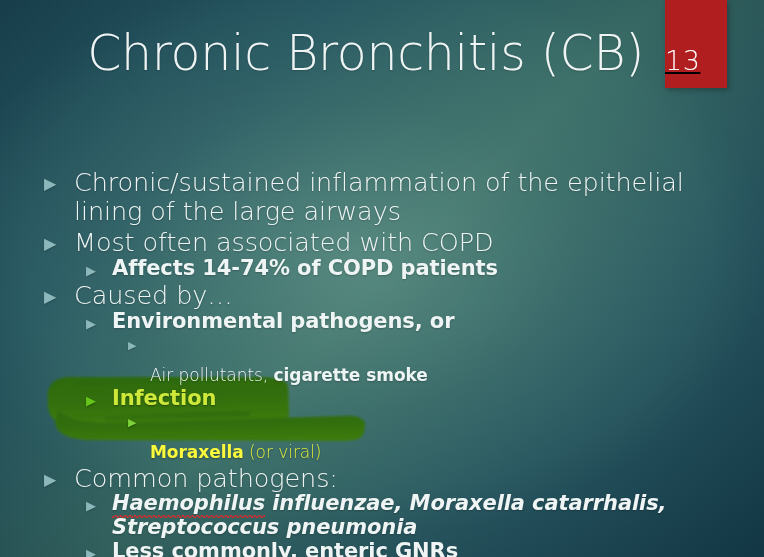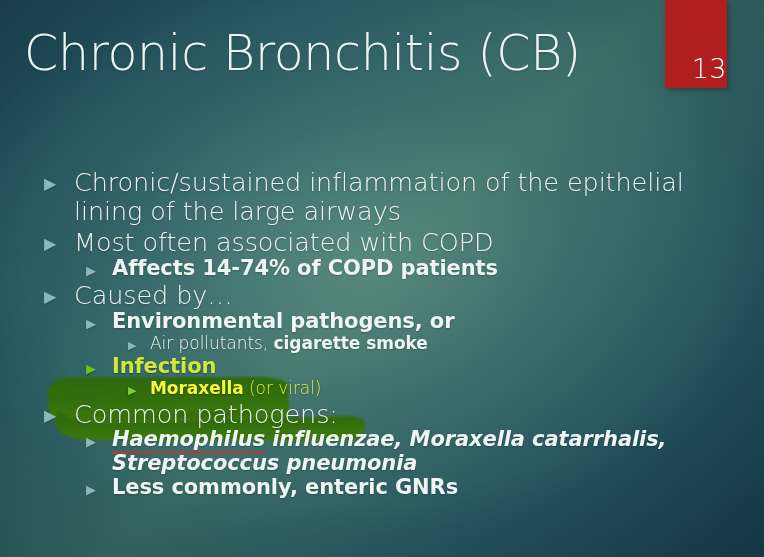--- a/index.html
+++ b/index.html
@@ -37,24 +37,25 @@
         rgba(0,0,0,0) 52%, rgba(8,34,44,0.40) 100%);
     pointer-events:none;
   }
 
   
   #page-badge {
     position:absolute;
     left:665px; top:0;
     width:62px; height:88px;
     background:#b01e20;
-    display:flex; align-items:flex-end; justify-content:flex-end;
-    padding-bottom:4px;
+    display:flex; align-items:flex-end; justify-content:flex-start;
+    padding-bottom:12px;
     z-index:6;
     box-shadow:2px 2px 5px rgba(0,0,0,0.28);
+    text-decoration:underline;
   }
   #page-badge span {
     color:#ffffff;
     font-size:27px;
     font-weight:300;
     letter-spacing:0.5px;
     font-family:"DejaVu Sans", sans-serif;
   }
 
   
@@ -64,20 +65,21 @@
     width:620px;
     color:#eef4f3;
     font-size:49px;
     font-weight:300;
     letter-spacing:-0.3px;
     line-height:1.05;
     font-family:"DejaVu Sans", sans-serif;
     white-space:nowrap;
     text-shadow:0 1px 2px rgba(0,0,0,0.18);
     z-index:5;
+    text-align:right;
   }
 
   
   #body {
     position:absolute;
     left:44px; top:168px;
     width:690px;
     z-index:5;
   }
 
@@ -108,21 +110,21 @@
   .lvl2 .marker    { font-size:13px; width:26px; padding-top:7px; }
   .lvl2 .txt       { font-size:21px; font-weight:700; line-height:1.12;
                      letter-spacing:-0.1px;
                      font-family:"DejaVu Sans", sans-serif; }
 
   
   .lvl3            { margin-left:84px; margin-bottom:1px; }
   .lvl3 .marker    { font-size:11px; width:22px; padding-top:6px; }
   .lvl3 .txt       { font-size:17px; font-weight:300; line-height:1.15;
                      letter-spacing:-0.05px;
-                     font-family:"DejaVu Sans", sans-serif; }
+                     font-family:"DejaVu Sans", sans-serif;margin-top:32px; }
 
   .lvl1.tight, .lvl2.tight, .lvl3.tight { margin-bottom:0; }
 
   b, .b  { font-weight:700; }
   .it    { font-style:italic; }
 
   
   .spell {
     position:relative;
     display:inline-block;

